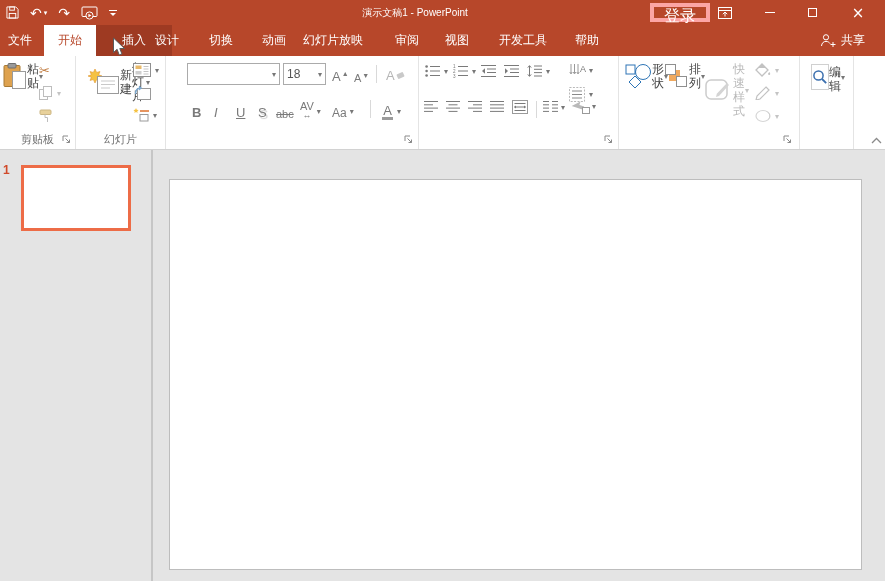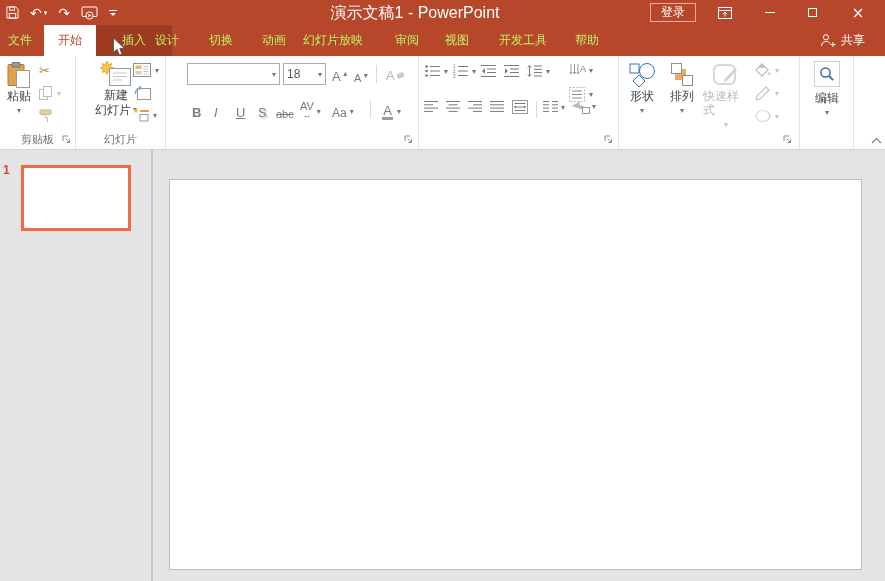--- a/index.html
+++ b/index.html
@@ -6,43 +6,43 @@
   html,body { width:885px; height:581px; overflow:hidden; }
   body { font-family:"Liberation Sans","DejaVu Sans",sans-serif; background:#e4e4e4; position:relative; }
   .app { position:absolute; inset:0; width:885px; height:581px; }
 
   
   .titlebar { position:absolute; top:0; left:0; right:0; height:25px; background:#B7472A; }
   .qat { position:absolute; left:6px; top:0; height:25px; display:flex; align-items:center; gap:11px; color:#fff; }
   .qat .qbtn { display:flex; align-items:center; color:#fff; font-size:14px; line-height:1; cursor:default; }
   .qat .mini-dd { font-size:7px; margin-left:2px; color:#fff; }
   .title { position:absolute; left:0; width:830px; top:0; height:25px; text-align:center; line-height:25px;
-           color:#fff; font-size:16px; }
-  .signin { position:absolute; left:650px; top:3px; height:19px; padding:0 10px; border:1px solid #fca5a5;
-            color:#fff; font-size:12px; line-height:17px; }
+           color:#fff; font-size:10px; }
+  .signin { position:absolute; left:650px; top:3px; height:19px; padding:0 10px; border:4px solid #fca5a5;
+            color:#fff; font-size:16px; line-height:17px; }
   .wc { position:absolute; top:0; height:25px; width:30px; display:flex; align-items:center; justify-content:center; color:#fff; }
   .wc.rdo { left:710px; } .wc.min { left:755px; } .wc.max { left:797px; } .wc.cls { left:843px; }
   .wc.min i { display:block; width:10px; height:1px; background:#fff; }
   .wc.max i { display:block; width:9px; height:9px; border:1px solid #fff; }
   .wc.cls { font-size:15px; font-family:"DejaVu Sans",sans-serif; }
 
   
   .tabrow { position:absolute; top:25px; left:0; right:0; height:31px; background:#B7472A; }
-  .tab { position:absolute; top:0; height:31px; line-height:31px; text-align:center; color:#bef264; font-size:12px; cursor:default; }
+  .tab { position:absolute; top:0; height:31px; line-height:31px; text-align:center; color:#ffffff; font-size:12px; cursor:default; }
   .tab.selected { background:#fff; color:#B7472A; }
   .tab.hovered { background:#9E3A22; }
   .tellme { position:absolute; left:628px; top:0; height:31px; display:flex; align-items:center; gap:8px; color:#fff; font-size:12px; }
   .sharebtn { position:absolute; left:820px; top:0; height:31px; display:flex; align-items:center; gap:5px; color:#fff; font-size:12px;text-align:right; }
 
   
   .ribbon { position:absolute; top:56px; left:0; right:0; height:94px; background:#fff; border-bottom:1px solid #d2d2d2; }
   .group { position:absolute; top:0; height:93px; border-right:1px solid #e4e4e4; }
   .glabel { position:absolute; bottom:2px; left:0; right:0; text-align:center; font-size:11px; color:#707070; }
   .launcher { position:absolute; bottom:4px; width:10px; height:10px; }
-  .bigbtn { position:absolute; display:flex; flex-direction:column; align-items:center; font-size:12px; color:#444; line-height:14px; cursor:default; }
+  .bigbtn { position:absolute; display:flex; flex-direction:row; align-items:center; font-size:12px; color:#444; line-height:14px; cursor:default; }
   .bigbtn .dd { font-size:8px; color:#777; margin-top:1px; }
   .bigbtn.disabled { color:#b9b9b9; }
   .sbtn { position:absolute; display:flex; align-items:center; cursor:default; }
   .dd { font-size:8px; color:#777; }
   .dd.dis { color:#c4c4c4; }
   .vsep { position:absolute; width:1px; background:#d9d9d9; }
 
   
   .combo { position:absolute; height:22px; background:#fff; border:1px solid #ababab; font-size:12px; color:#555;
            display:flex; align-items:center; padding:0 3px; }

